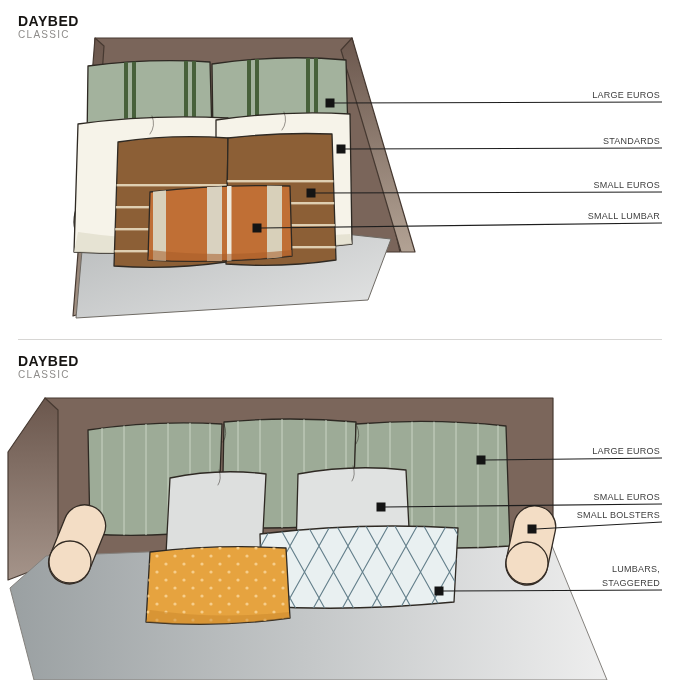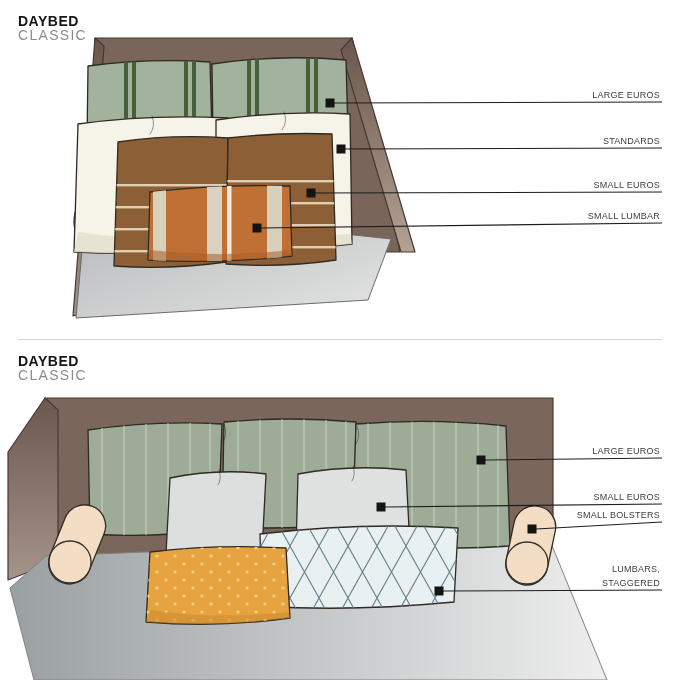--- a/index.html
+++ b/index.html
@@ -1,20 +1,20 @@
 <!DOCTYPE html>
 <html><head>
 <meta charset="utf-8">
 <style>
   html,body{margin:0;padding:0;background:#ffffff;}
   .page{position:relative;width:680px;height:680px;background:#ffffff;overflow:hidden;
         font-family:"Liberation Sans", sans-serif;}
   .section-title{position:absolute;left:18px;}
   .section-title .t{font-size:14px;font-weight:700;letter-spacing:.5px;color:#171513;line-height:15px;}
-  .section-title .s{font-size:14px;letter-spacing:1.3px;color:#8e8c8a;line-height:12px;}
+  .section-title .s{font-size:10px;letter-spacing:1.3px;color:#8e8c8a;line-height:12px;}
   #title-classic{top:14px;}
   #title-creative{top:354px;}
   .divider{position:absolute;left:18px;width:644px;top:339px;height:1px;background:#d7d6d4;}
   svg{position:absolute;left:0;}
   svg text{font-family:"Liberation Sans", sans-serif;font-size:9px;letter-spacing:.25px;fill:#3e3e3e;}
   .pillow{stroke:#2e2923;stroke-width:1.3;stroke-linejoin:round;stroke-linecap:round;}
   .wall-line{stroke:#463931;stroke-width:1.2;stroke-linejoin:round;}
   .callout{stroke:#1d1d1d;stroke-width:1.1;}
   .crease{stroke:rgba(30,25,20,.45);stroke-width:1;fill:none;stroke-linecap:round;}
 </style>

